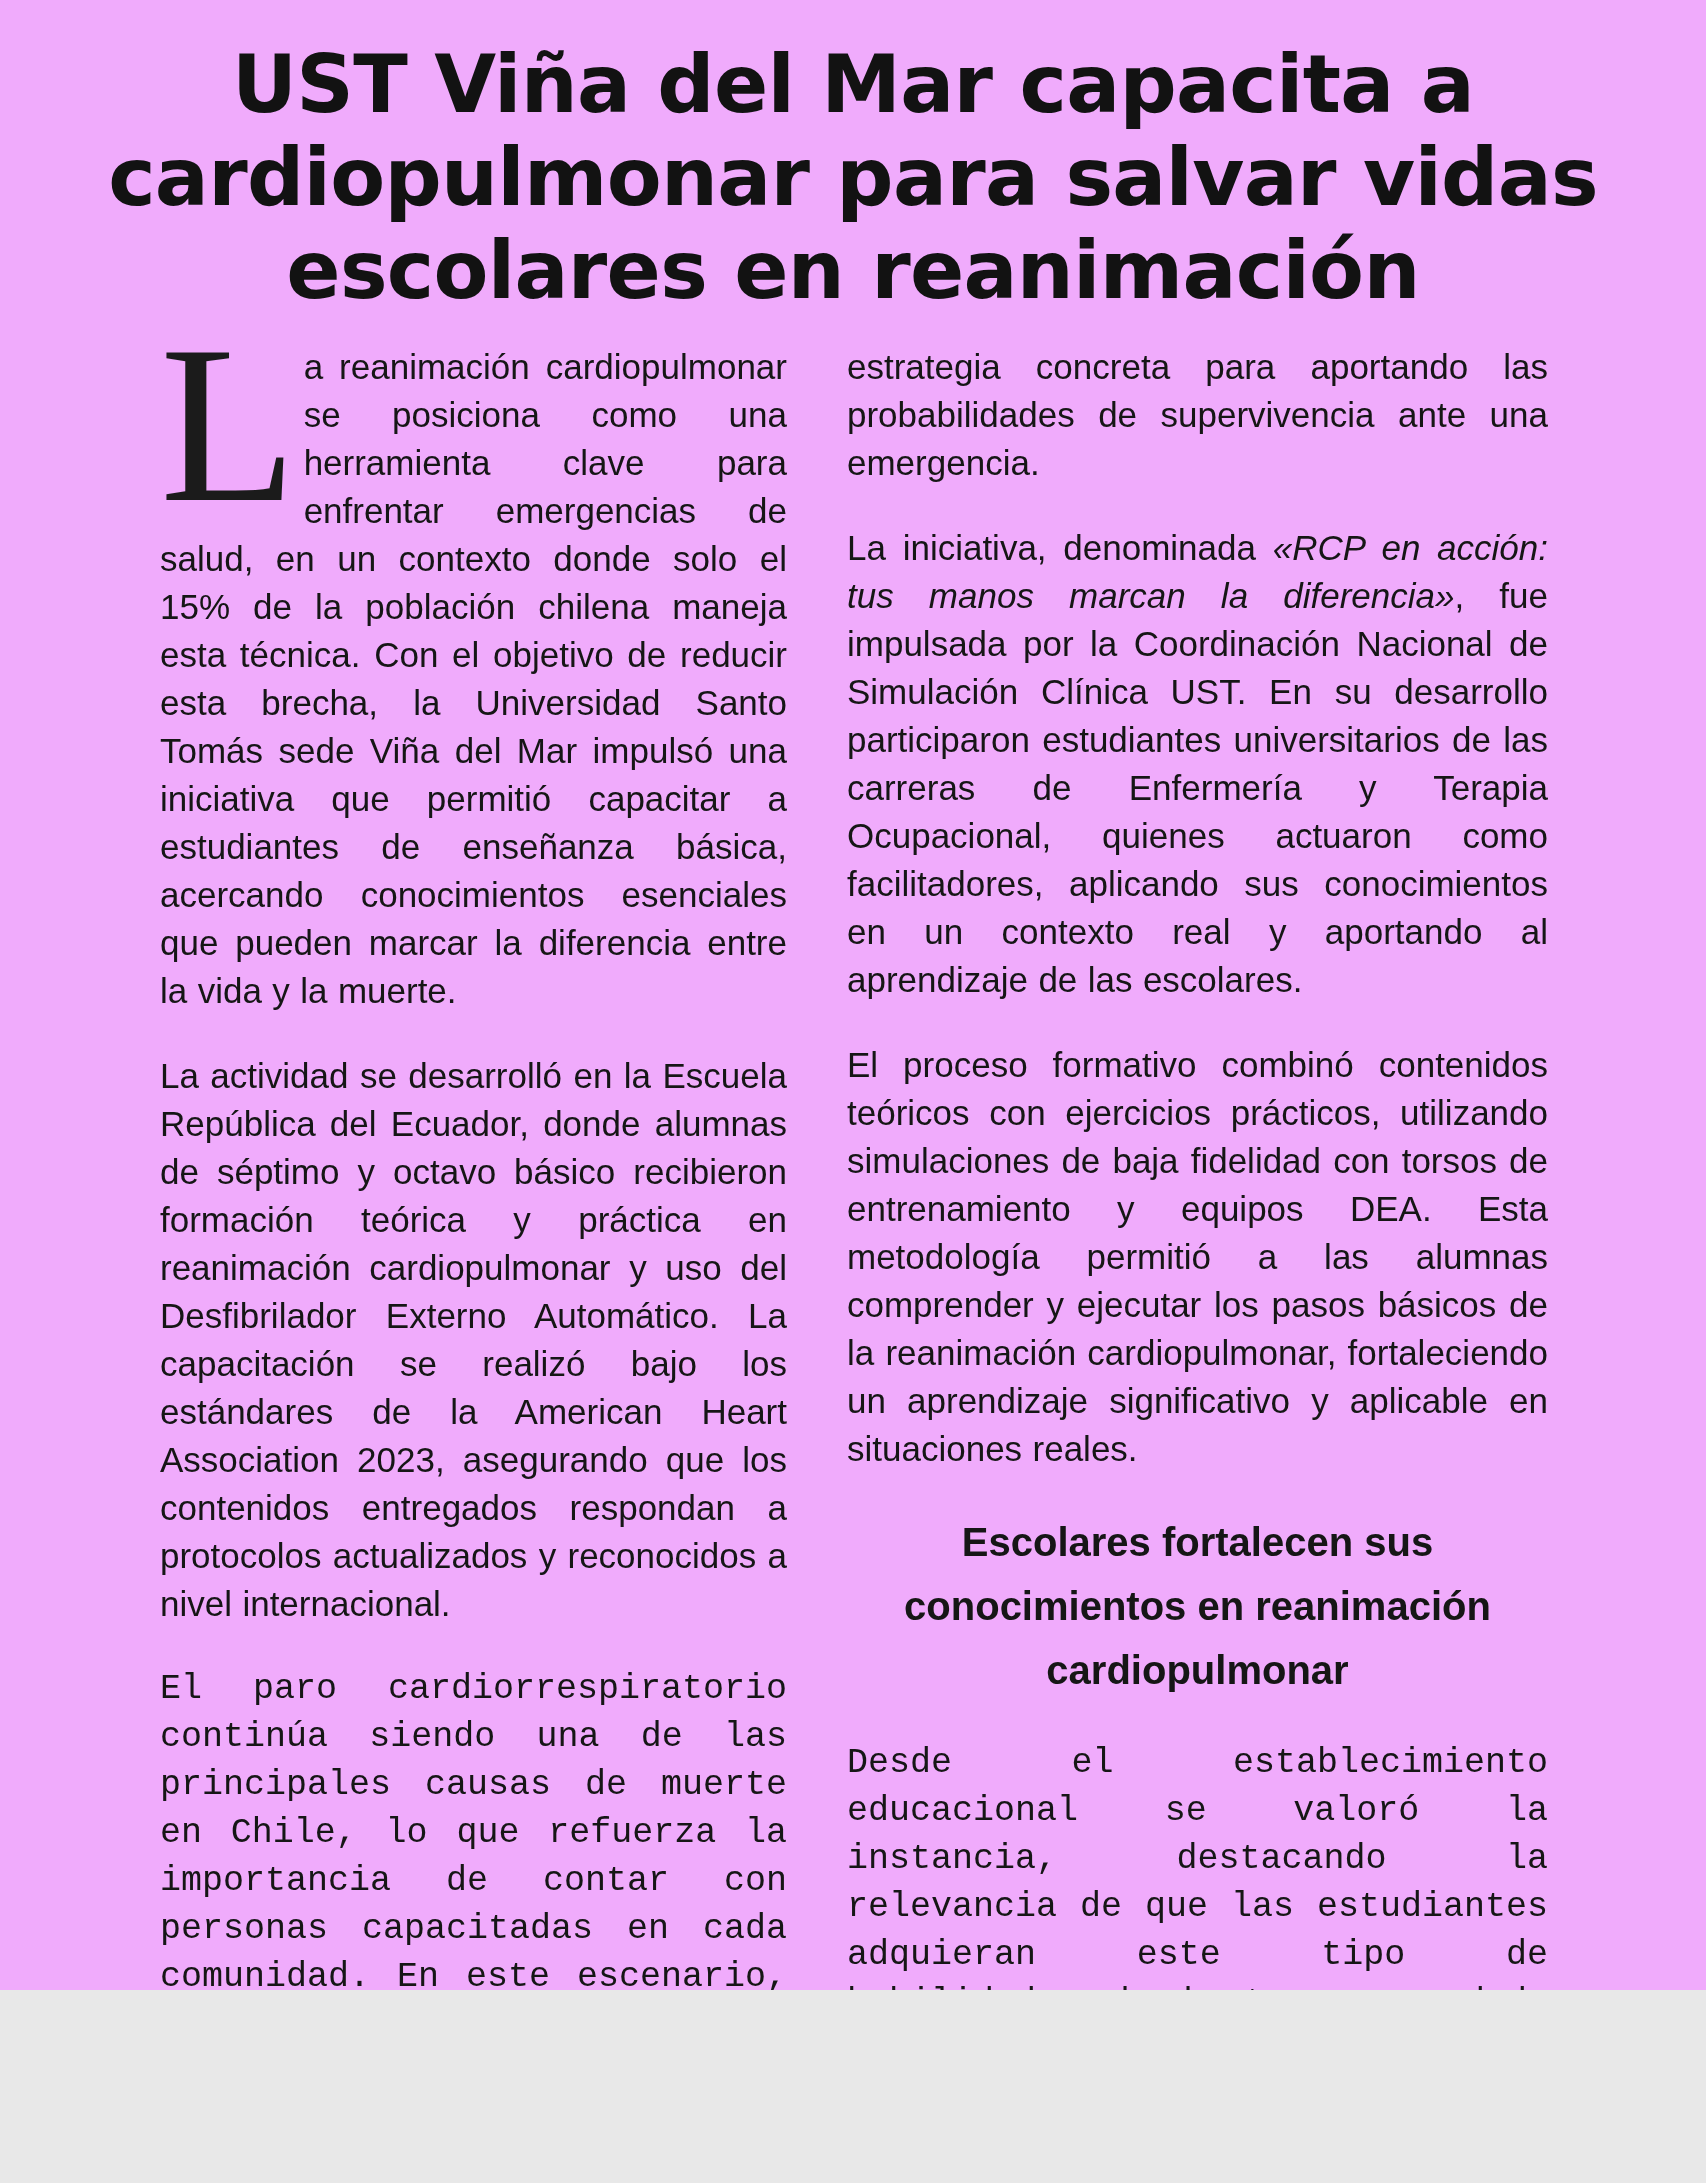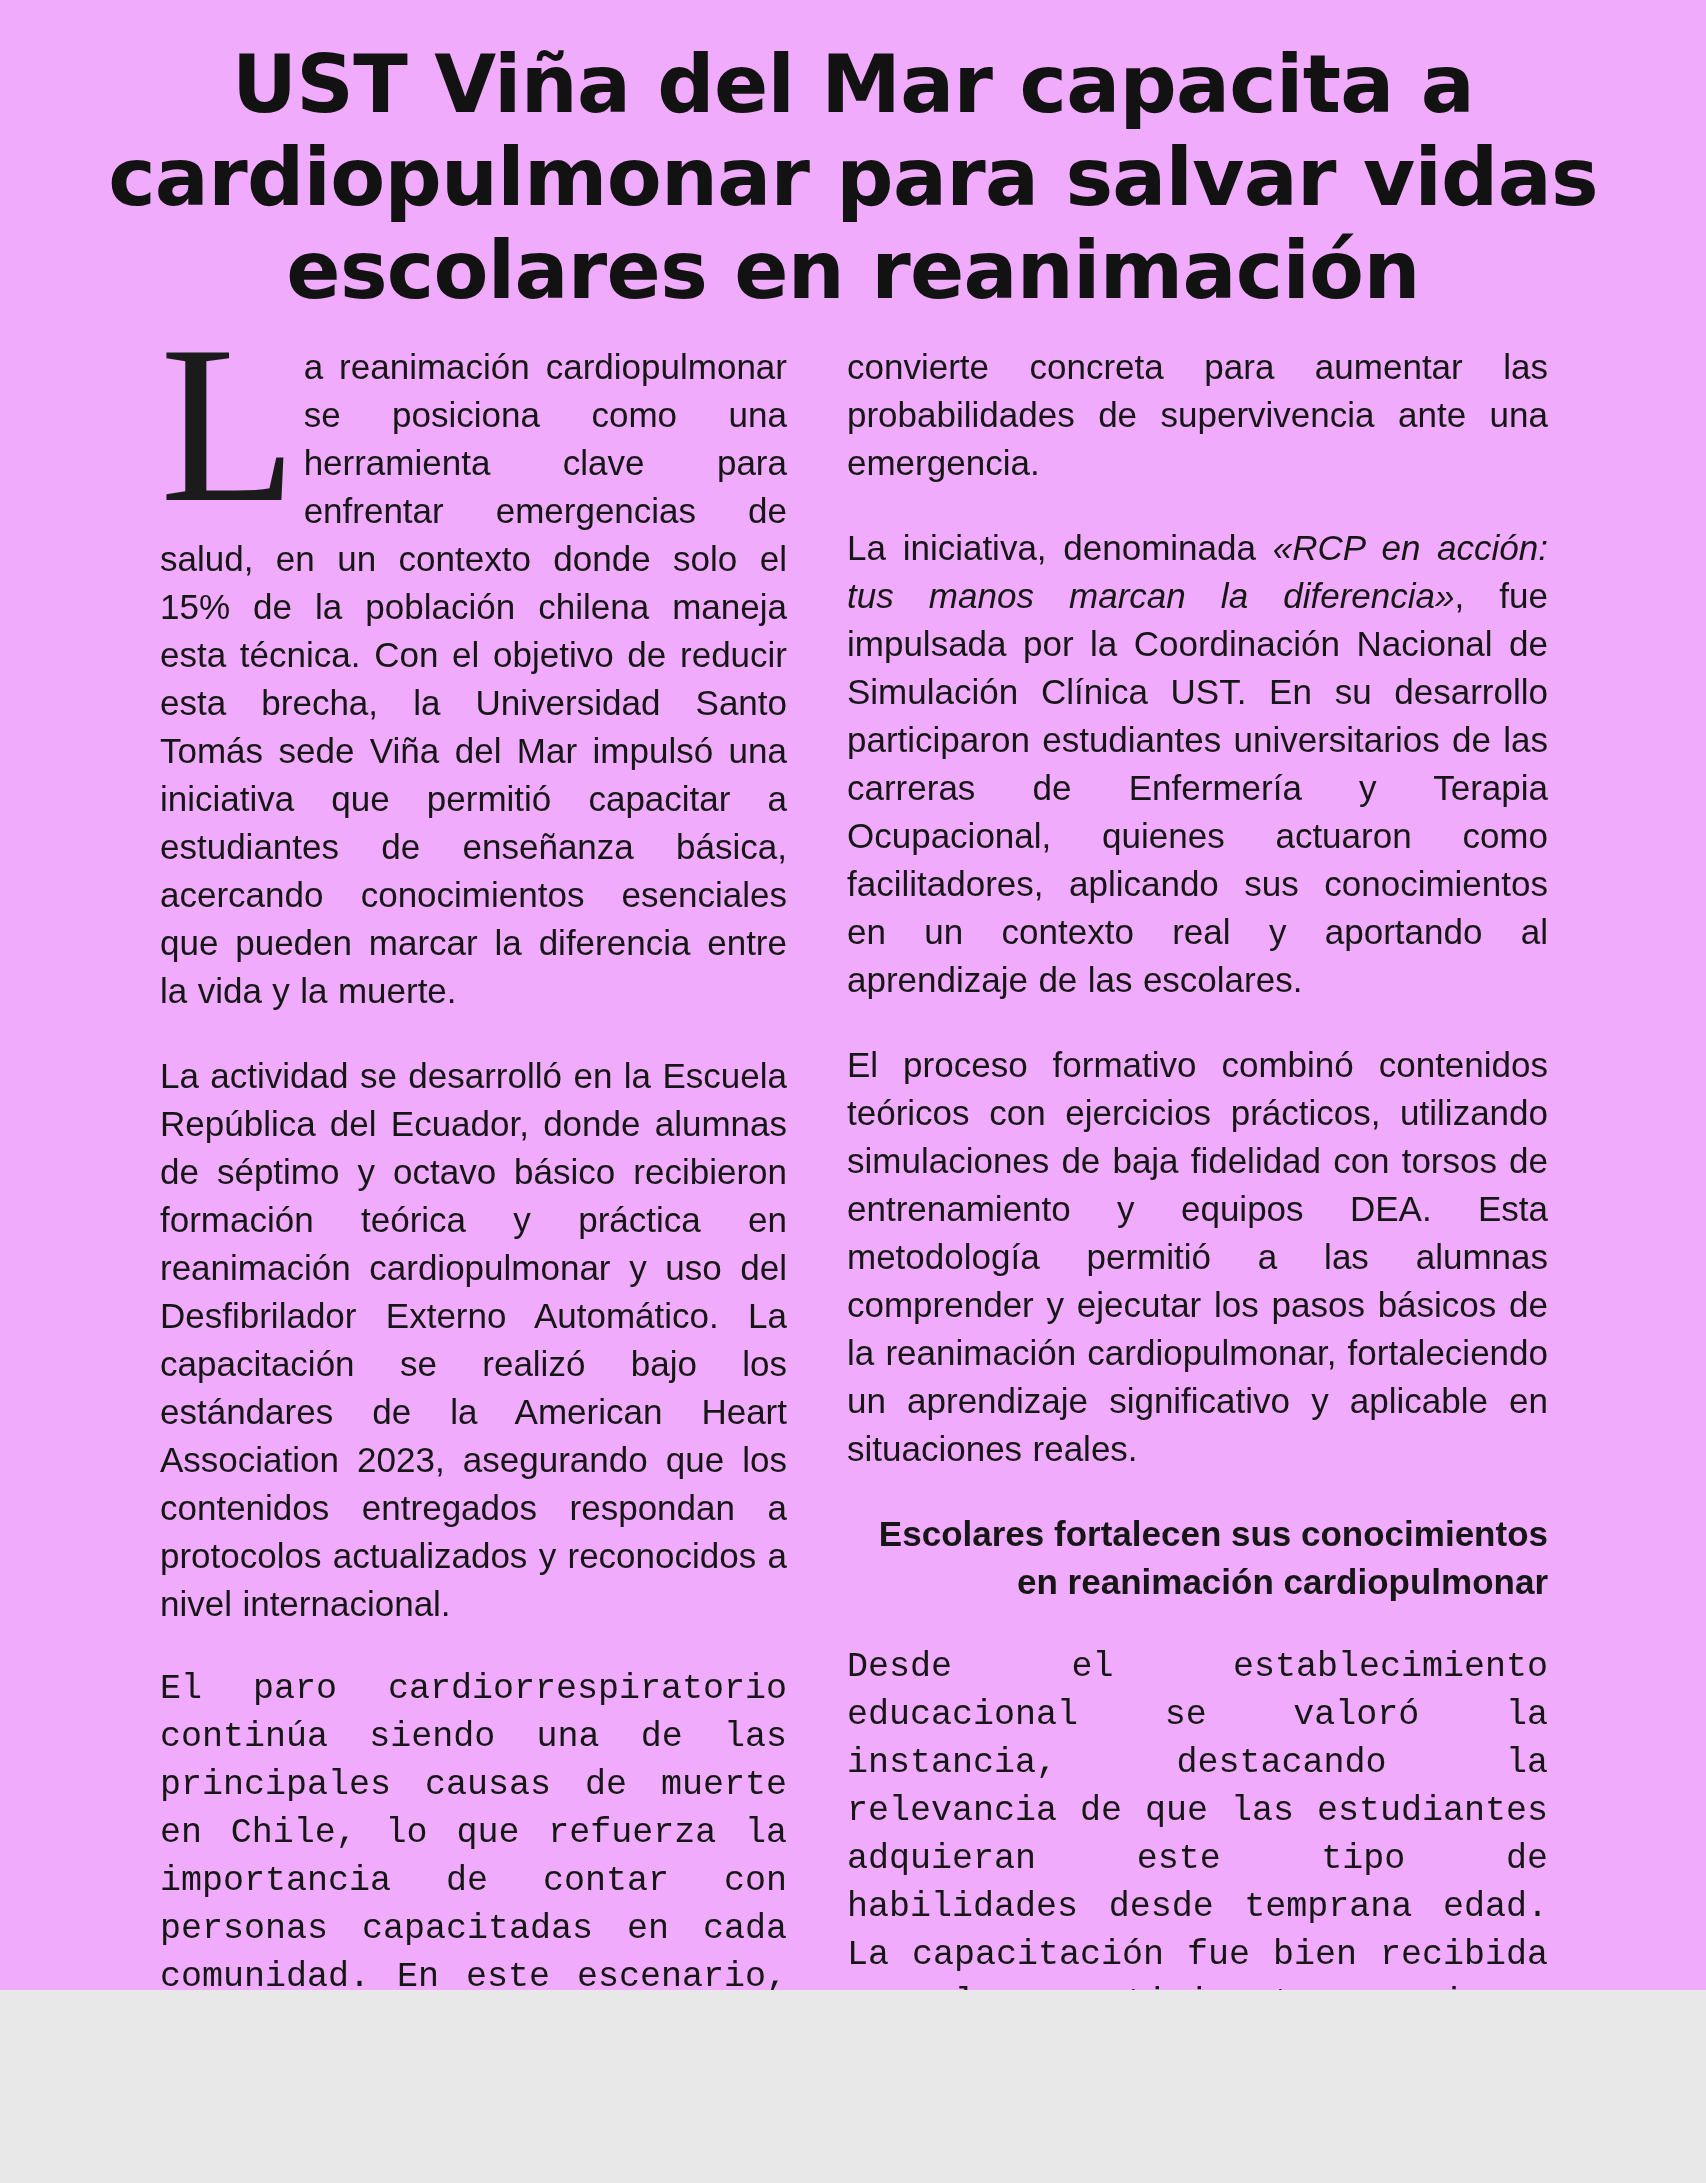--- a/index.html
+++ b/index.html
@@ -58,24 +58,24 @@
     font-family: "Liberation Serif", serif;
     font-weight: 400;
     font-size: 224px;
     line-height: 163px;
     height: 163px;
     padding-right: 6.8px;
     color: #1b1b1b;
   }
 
   .subheading {
-    font-size: 35px;
-    line-height: 48px;
+    font-size: 40px;
+    line-height: 64px;
     font-weight: bold;
-    text-align: right;
+    text-align: center;
     margin: 37px 0;
     hyphens: auto;
   }
 
   em { font-style: italic; }
 </style>
 </head>
 <body>
 
 <div class="page">
@@ -90,21 +90,21 @@
 
     <div class="col col-left">
       <p class="para">
         <span class="dropcap">L</span><span>a reanimación cardiopulmonar se posiciona como una herramienta clave para enfrentar emergencias de salud, en un contexto donde solo el 15% de la población chilena maneja esta técnica. Con el objetivo de reducir esta brecha, la Universidad Santo Tomás sede Viña del Mar impulsó una iniciativa que permitió capacitar a estudiantes de enseñanza básica, acercando conocimientos esenciales que pueden marcar la diferencia entre la vida y la muerte.</span>
       </p>
       <p class="para">La actividad se desarrolló en la Escuela República del Ecuador, donde alumnas de séptimo y octavo básico recibieron formación teórica y práctica en reanimación cardiopulmonar y uso del Desfibrilador Externo Automático. La capacitación se realizó bajo los estándares de la American Heart Association 2023, asegurando que los contenidos entregados respondan a protocolos actualizados y reconocidos a nivel internacional.</p>
       <p class="para">El paro cardiorrespiratorio continúa siendo una de las principales causas de muerte en Chile, lo que refuerza la importancia de contar con personas capacitadas en cada comunidad. En este escenario, la enseñanza de la reanimación cardiopulmonar en espacios educativos se convierte en una</p>
     </div>
 
     <div class="col col-right">
-      <p class="para">convierte concreta para aumentar las probabilidades de supervivencia ante una emergencia.</p>
+      <p class="para">estrategia concreta para aportando las probabilidades de supervivencia ante una emergencia.</p>
       <p class="para">
         <span>La iniciativa, denominada </span><em>«RCP en acción: tus manos marcan la diferencia»</em><span>, fue impulsada por la Coordinación Nacional de Simulación Clínica UST. En su desarrollo participaron estudiantes universitarios de las carreras de Enfermería y Terapia Ocupacional, quienes actuaron como facilitadores, aplicando sus conocimientos en un contexto real y aportando al aprendizaje de las escolares.</span>
       </p>
       <p class="para">El proceso formativo combinó contenidos teóricos con ejercicios prácticos, utilizando simulaciones de baja fidelidad con torsos de entrenamiento y equipos DEA. Esta metodología permitió a las alumnas comprender y ejecutar los pasos básicos de la reanimación cardiopulmonar, fortaleciendo un aprendizaje significativo y aplicable en situaciones reales.</p>
       <h2 class="subheading">Escolares fortalecen sus conocimientos en reanimación cardiopulmonar</h2>
       <p class="para">Desde el establecimiento educacional se valoró la instancia, destacando la relevancia de que las estudiantes adquieran este tipo de habilidades desde temprana edad. La capacitación fue bien recibida por las participantes, quienes demostraron interés y capacidad para asimilar los conocimientos, evidenciando que estas herramientas pueden enseñarse de manera efectiva en el contexto escolar.</p>
     </div>
 
   </div>
 </div>

